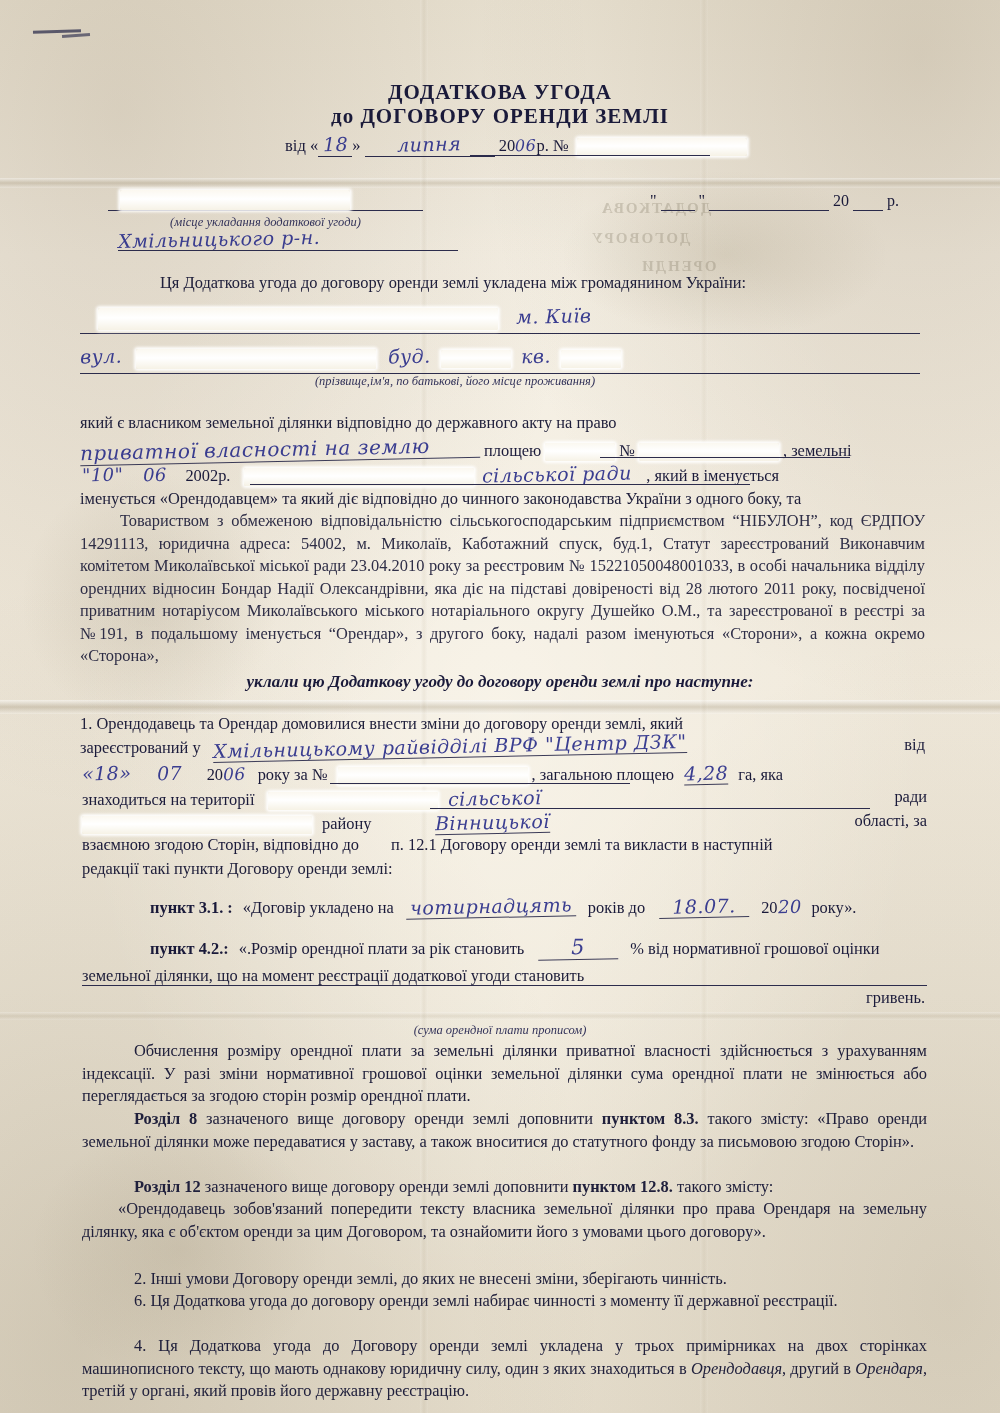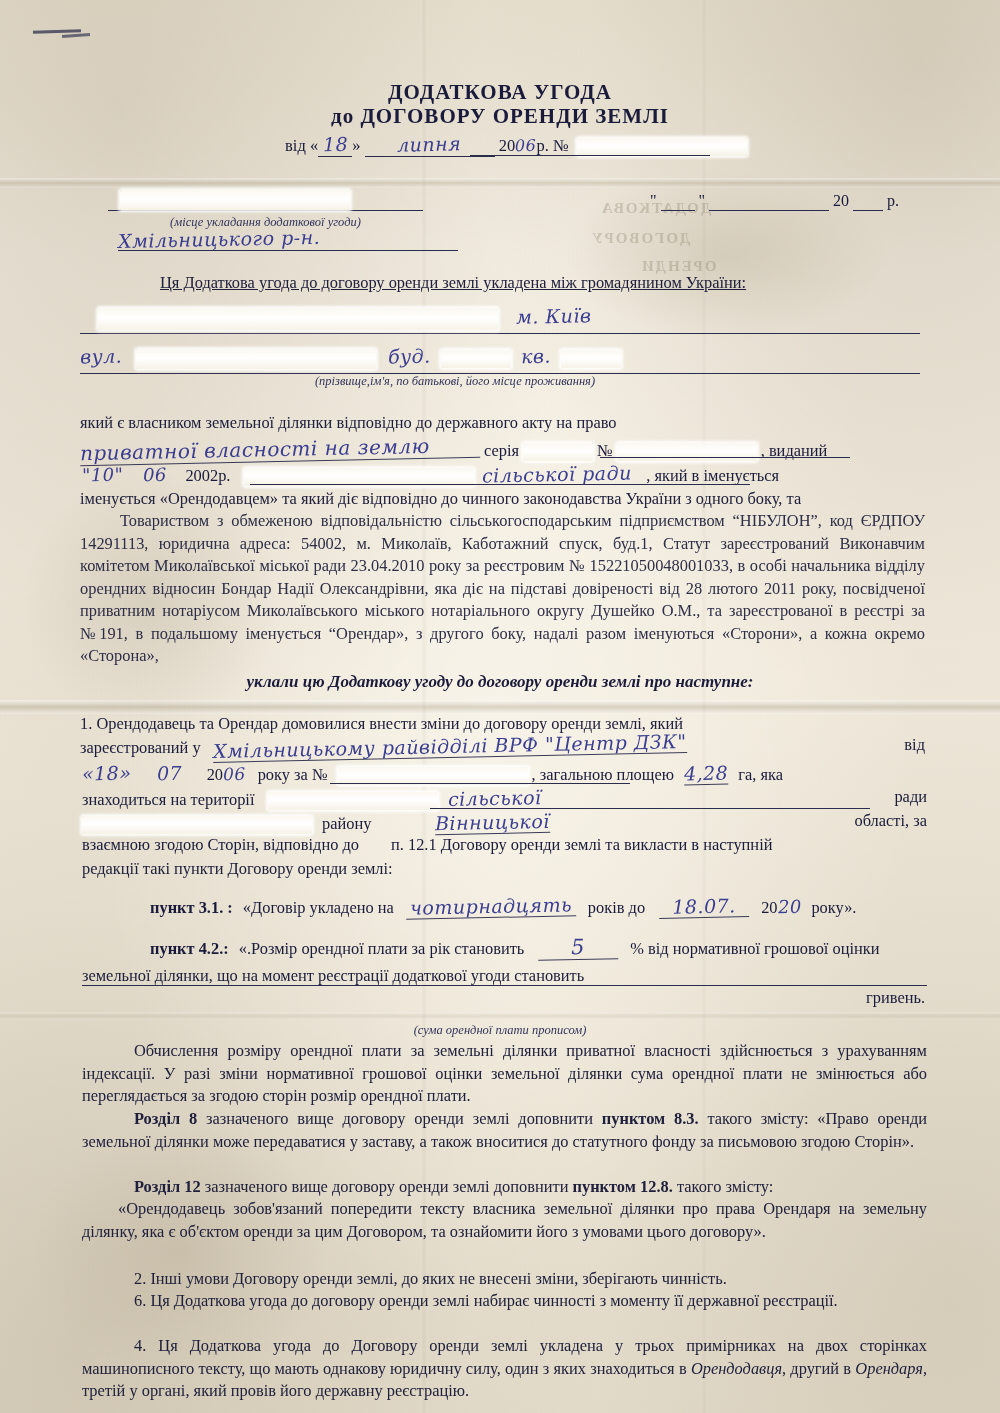--- a/index.html
+++ b/index.html
@@ -176,45 +176,45 @@
     <div class="line-row" style="top:192px; left:650px; font-size:16px;">
       <span>"</span>
       <span class="ul" style="width:34px;">&nbsp;</span>
       <span>"</span>
       <span class="ul" style="width:120px;">&nbsp;</span>
       <span>20</span>
       <span class="ul" style="width:30px;">&nbsp;</span>
       <span>р.</span>
     </div>
 
-    <p class="body" style="left:160px; top:272px; width:700px; text-align:left;text-decoration:underline;">Ця Додаткова угода  до договору оренди землі  укладена між громадянином України:</p>
+    <p class="body" style="left:160px; top:272px; width:700px; text-align:left;">Ця Додаткова угода  до договору оренди землі  укладена між громадянином України:</p>
 
     <div style="position:absolute; left:80px; top:305px; width:840px; height:28px; border-bottom:1.1px solid #2c2c4c;">
       <span class="redact" style="width:400px; height:22px; margin-left:18px;"></span>
       <span class="hand" style="margin-left:14px;">м. Київ</span>
     </div>
     <div style="position:absolute; left:80px; top:345px; width:840px; height:28px; border-bottom:1.1px solid #2c2c4c;">
       <span class="hand">вул.</span>
       <span class="redact" style="width:240px; height:20px; margin-left:10px;"></span>
       <span class="hand" style="margin-left:8px;">буд.</span>
       <span class="redact" style="width:70px; height:18px; margin-left:6px;"></span>
       <span class="hand" style="margin-left:6px;">кв.</span>
       <span class="redact" style="width:60px; height:18px; margin-left:6px;"></span>
     </div>
     <div class="caption" style="position:absolute; left:290px; top:374px; width:330px;">(прізвище,ім'я, по батькові, його місце проживання)</div>
 
     <p class="body" style="left:80px; top:412px; width:840px;">який   є   власником   земельної   ділянки   відповідно   до   державного   акту   на   право</p>
 
     <div style="position:absolute; left:80px; top:437px; width:845px; height:26px;">
       <span class="hand" style="font-size:20px; display:inline-block; border-bottom:1.1px solid #2c2c4c; min-width:400px;">приватної власності на землю</span>
-      <span style="font-size:16.4px;">серія</span>
+      <span style="font-size:16.4px;">площею</span>
       <span class="redact" style="width:70px; height:18px;"></span>
       <span style="font-size:16.4px;">№</span>
       <span class="redact" style="width:140px; height:18px;"></span>
-      <span style="font-size:16.4px;">, виданий</span>
+      <span style="font-size:16.4px;">, земельні</span>
     </div>
     <div class="rule" style="left:600px; top:457px; width:250px;"></div>
 
     <div style="position:absolute; left:82px; top:463px; width:845px; height:26px;">
       <span class="hand" style="font-size:18px;">"10"</span>
       <span class="hand" style="font-size:18px; margin-left:16px;">06</span>
       <span style="font-size:16.4px; margin-left:14px;">2002</span><span style="font-size:16.4px;">р.</span>
       <span class="redact" style="width:230px; height:18px; margin-left:10px;"></span>
       <span class="hand" style="font-size:19px; margin-left:4px;">сільської ради</span>
       <span style="font-size:16.4px; margin-left:10px;">, який в іменується</span>

